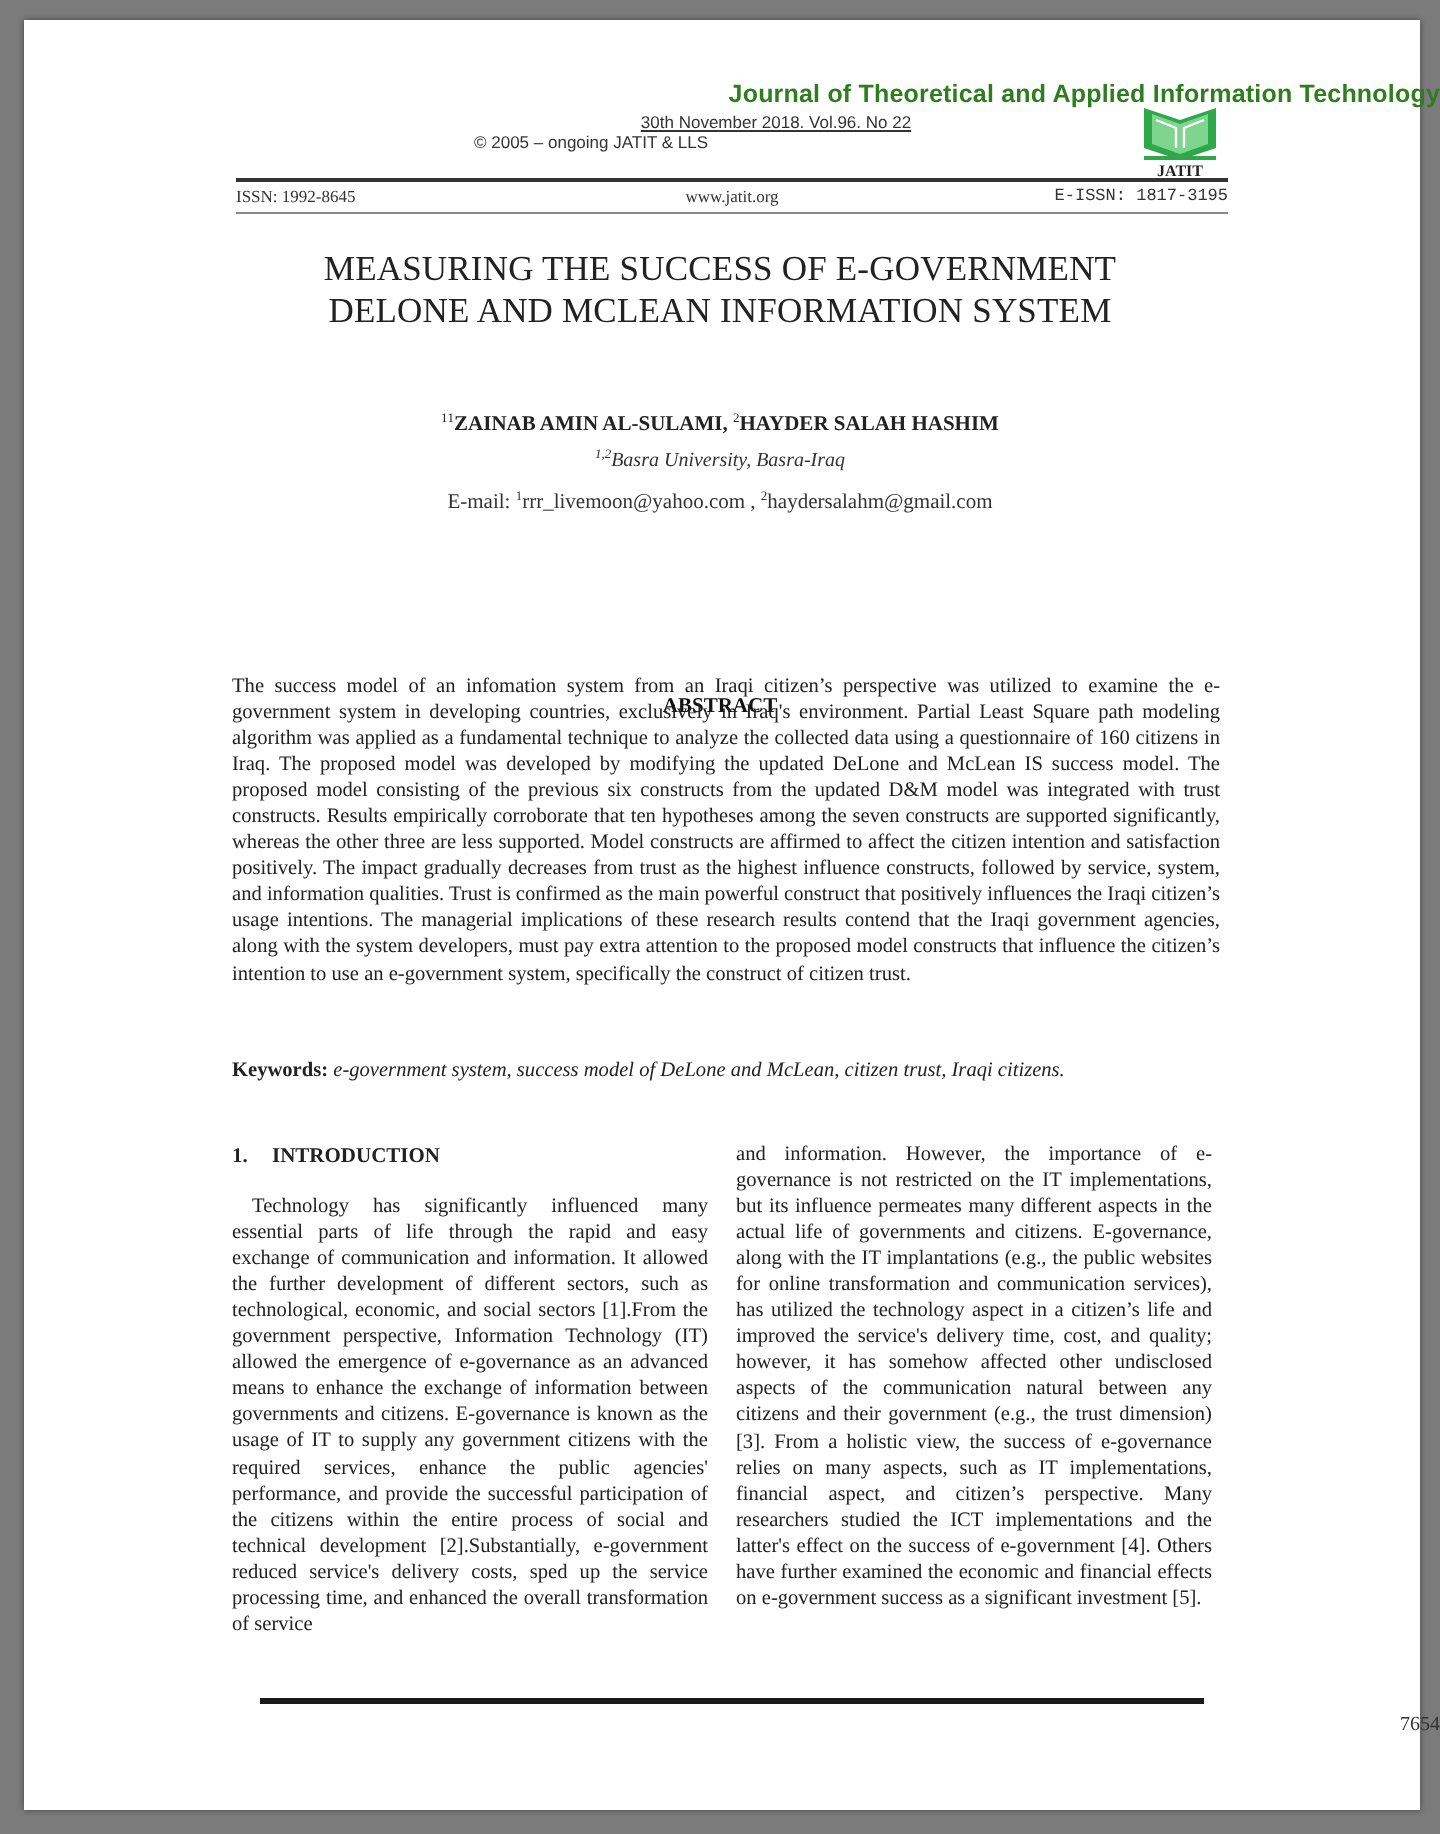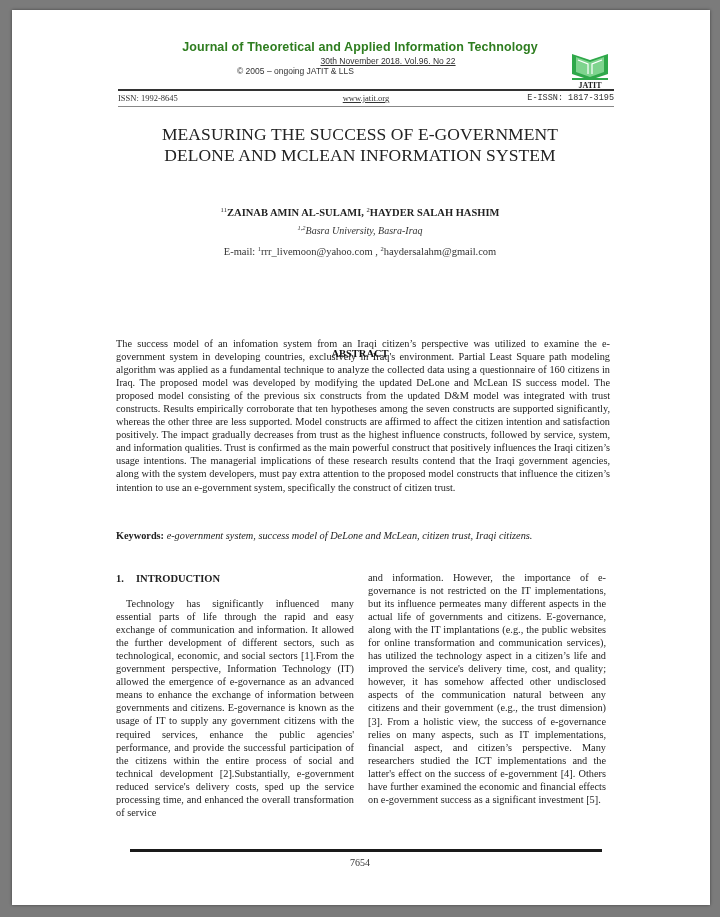--- a/index.html
+++ b/index.html
@@ -9,42 +9,42 @@
     font-family: "Liberation Serif", "DejaVu Serif", serif;
     color: #1a1a1a;
   }
   .page {
     position: absolute; left: 12px; top: 10px;
     width: 698px; height: 895px;
     background: #ffffff;
     box-shadow: 0 0 3px rgba(0,0,0,0.45);
   }
   .hdr-journal {
-    position: absolute; left: 0; top: 40px; width: 720px; text-align: center;
+    position: absolute; left: 0; top: 40px; width: 720px; text-align: right;
     font-family: "Liberation Sans", "DejaVu Sans", sans-serif;
     font-weight: bold; color: #2e7d1f; font-size: 12.5px; letter-spacing: 0.1px;
   }
   .hdr-date {
     position: absolute; left: 0; top: 56px; width: 720px; text-align: center;
     font-family: "Liberation Sans", "DejaVu Sans", sans-serif;
     font-size: 8.5px; color: #333; text-decoration: underline; padding-left: 28px;
   }
   .hdr-copy {
     position: absolute; left: 0; top: 66px; width: 591px; text-align: center;
     font-family: "Liberation Sans", "DejaVu Sans", sans-serif;
     font-size: 8.5px; color: #333;
   }
   .logo { position: absolute; left: 568px; top: 48px; width: 44px; height: 42px; }
   .rule-top { position: absolute; left: 118px; top: 89px; width: 496px; height: 2px; background: #333; }
   .issn-row {
     position: absolute; left: 118px; top: 93px; width: 496px; height: 12px;
     font-size: 8.5px; color: #333;
   }
   .issn-left { position: absolute; left: 0; top: 0; }
-  .issn-mid { position: absolute; left: 0; width: 100%; text-align: center; top: 0; color: #333; text-decoration: underline; }
+  .issn-mid { position: absolute; left: 0; width: 100%; text-align: center; top: 0; color: #333; }
   .issn-right { position: absolute; right: 0; top: 0; font-family: Liberation Mono, monospace; }
   .rule-top2 { position: absolute; left: 118px; top: 106px; width: 496px; height: 1px; background: #888; }
 
   .title {
     position: absolute; left: 100px; top: 124px; width: 520px; text-align: center;
     font-size: 17.5px; line-height: 21px; color: #222; letter-spacing: 0.1px;
   }
   .title div { white-space: nowrap; }
   .authors {
     position: absolute; left: 0; top: 206px; width: 720px; text-align: center;
@@ -80,21 +80,21 @@
   }
   .col-left { left: 116px; }
   .col-right { left: 368px; }
   .sec-h { font-weight: bold; font-size: 10.5px; margin: 0 0 12px 0; }
   .sec-h .num { display: inline-block; width: 20px; }
   .col p { margin: 0; }
   .indent { text-indent: 10px; }
 
   .rule-bottom { position: absolute; left: 130px; top: 849px; width: 472px; height: 3px; background: #1a1a1a; }
   .page-num {
-    position: absolute; left: 0; top: 857px; width: 720px; text-align: center;
+    position: absolute; left: 0; top: 857px; width: 720px; text-align: right;
     font-size: 10px; color: #333;
   }
 </style>
 </head>
 <body>
 
 <div class="page"></div>
 
 <div class="hdr-journal" style="color: rgb(46, 125, 31);">Journal of Theoretical and Applied Information Technology</div>
 <div class="hdr-date">30th November 2018. Vol.96. No 22</div>

